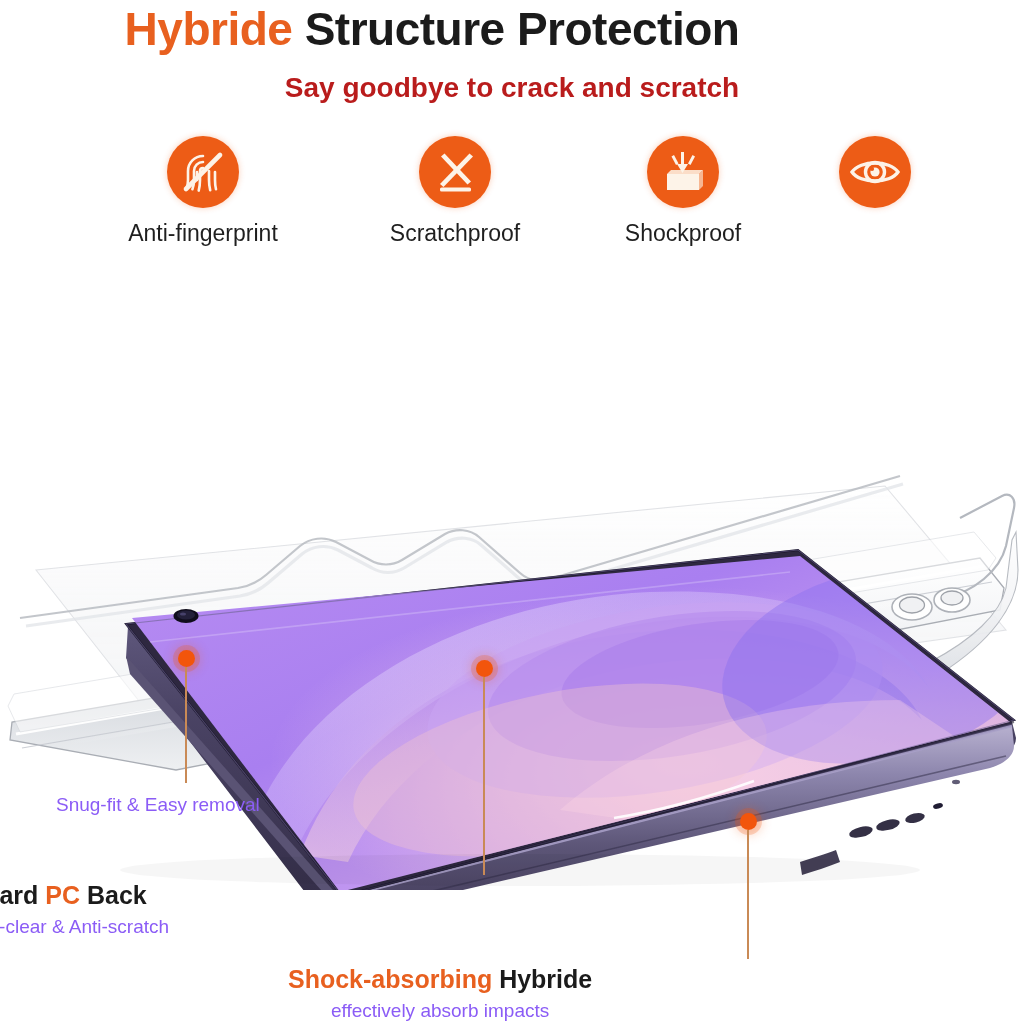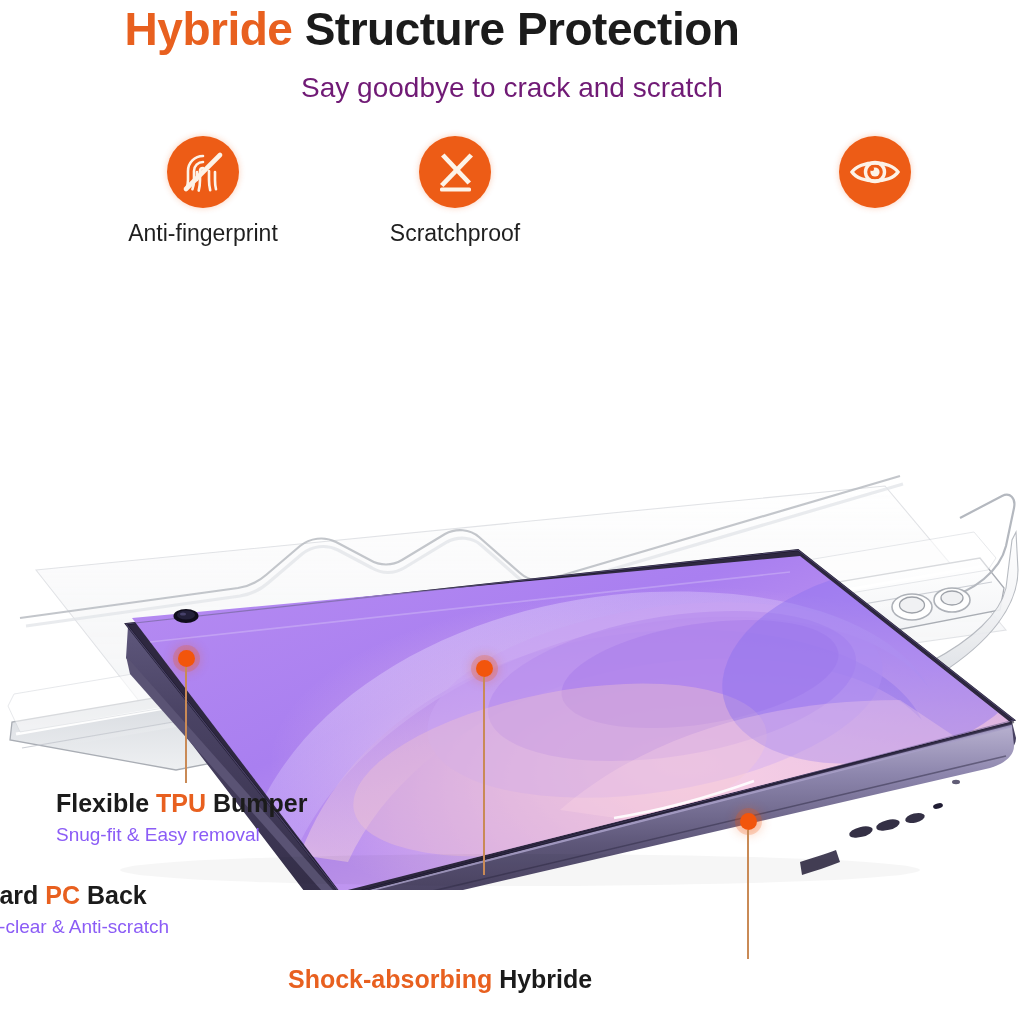--- a/index.html
+++ b/index.html
@@ -12,21 +12,21 @@
 
   
   .headline{
     position:absolute;left:0;top:2px;width:864px;text-align:center;
     font-size:46px;font-weight:bold;letter-spacing:-0.5px;color:#1b1b1b;
     white-space:nowrap;
   }
   .headline .hl-accent{color:#e8601f;}
   .subhead{
     position:absolute;left:0;top:72px;width:1024px;text-align:center;
-    font-size:28px;color:#701a75;font-weight:400;white-space:nowrap;
+    font-size:28px;color:#b91c1c;font-weight:700;white-space:nowrap;
   }
 
   
   .features{position:absolute;left:0;top:136px;width:1024px;height:130px;}
   .feat{position:absolute;top:0;text-align:center;}
   .feat .badge{
     width:72px;height:72px;border-radius:50%;background:#ed5c16;
     margin:0 auto;position:relative;
     box-shadow:0 0 6px rgba(237,92,22,.30);
   }
@@ -87,20 +87,35 @@
           <g fill="#fdf3e8">
             <path d="M22 20.5 L25.5 17.5 L52 45.5 L48.5 48.5 Z"></path>
             <path d="M50.5 17.5 L54 20.5 L24.5 51 L21 48 Z"></path>
             <rect x="21" y="51.5" width="31" height="4" rx="1.6"></rect>
           </g>
         </svg>
       </div>
       <div class="flabel">Scratchproof</div>
     </div>
 
+    <div class="feat" id="feat2" style="left: 573px; width: 220px;">
+      <div class="badge">
+        <svg viewBox="0 0 72 72" aria-hidden="true">
+          <g fill="#fdf3e8">
+            <path d="M34 16 L37 16 L37 28 L41 28 L35.5 37 L30 28 L34 28 Z"></path>
+            <path d="M24.5 20.5 L27 19 L31.5 27.5 L29 29 Z"></path>
+            <path d="M45.5 19 L48 20.5 L43.5 29 L41 27.5 Z"></path>
+            <path d="M20 38 L52 38 L52 54 L20 54 Z"></path>
+            <path d="M20 38 L24 34 L56 34 L52 38 Z" opacity=".85"></path>
+            <path d="M52 38 L56 34 L56 50 L52 54 Z" opacity=".6"></path>
+          </g>
+        </svg>
+      </div>
+      <div class="flabel">Shockproof</div>
+    </div>
 
     <div class="feat" id="feat3" style="left: 765px; width: 220px;">
       <div class="badge">
         <svg viewBox="0 0 72 72" aria-hidden="true">
           <path d="M13 36 C21 24, 51 24, 59 36 C51 48, 21 48, 13 36 Z" fill="none" stroke="#fdf3e8" stroke-width="3.4"></path>
           <circle cx="36" cy="36" r="9.5" fill="none" stroke="#fdf3e8" stroke-width="3.4"></circle>
           <circle cx="36" cy="36" r="4.6" fill="#fdf3e8"></circle>
           <circle cx="33" cy="33" r="2.1" fill="#ed5c16"></circle>
         </svg>
       </div>
@@ -289,30 +304,30 @@
     <g opacity=".9">
       <path d="M614 548 C664 540 712 526 754 511" fill="none" stroke="#ffffff" stroke-width="2.6"></path>
     </g>
 
     <ellipse cx="520" cy="600" rx="400" ry="16" fill="#000" opacity=".035"></ellipse>
   </svg>
 
   <div id="callout-layer">
       <div class="dot" style="left: 178px; top: 650px;"></div>
       <div class="callout c-left" style="left: 56px; top: 789px;">
-        <div class="c-title"><span>Flexible </span><span class="c-accent">TPU</span><span> Bumper</span></div>
         <div class="c-sub">Snug-fit &amp; Easy removal</div>
       </div>
       <div class="leader" style="left: 185.2px; top: 667px; height: 116px;"></div>
       <div class="dot" style="left: 476px; top: 660px;"></div>
       <div class="callout c-center" style="left: -41px; top: 881px; width: auto; text-align: center;">
         <div class="c-title"><span>Hard </span><span class="c-accent">PC</span><span> Back</span></div>
         <div class="c-sub">Ultra-clear &amp; Anti-scratch</div>
       </div>
       <div class="leader" style="left: 483.2px; top: 677px; height: 198px;"></div>
       <div class="dot" style="left: 740px; top: 813px;"></div>
       <div class="callout c-center" style="left: 288px; top: 965px; width: auto; text-align: center;">
         <div class="c-title"><span class="c-accent">Shock-absorbing</span><span> Hybride</span></div>
+        <div class="c-sub">effectively absorb impacts</div>
       </div>
       <div class="leader" style="left: 747.2px; top: 830px; height: 129px;"></div>
     </div>
 
 </div>
 
 </body></html>

